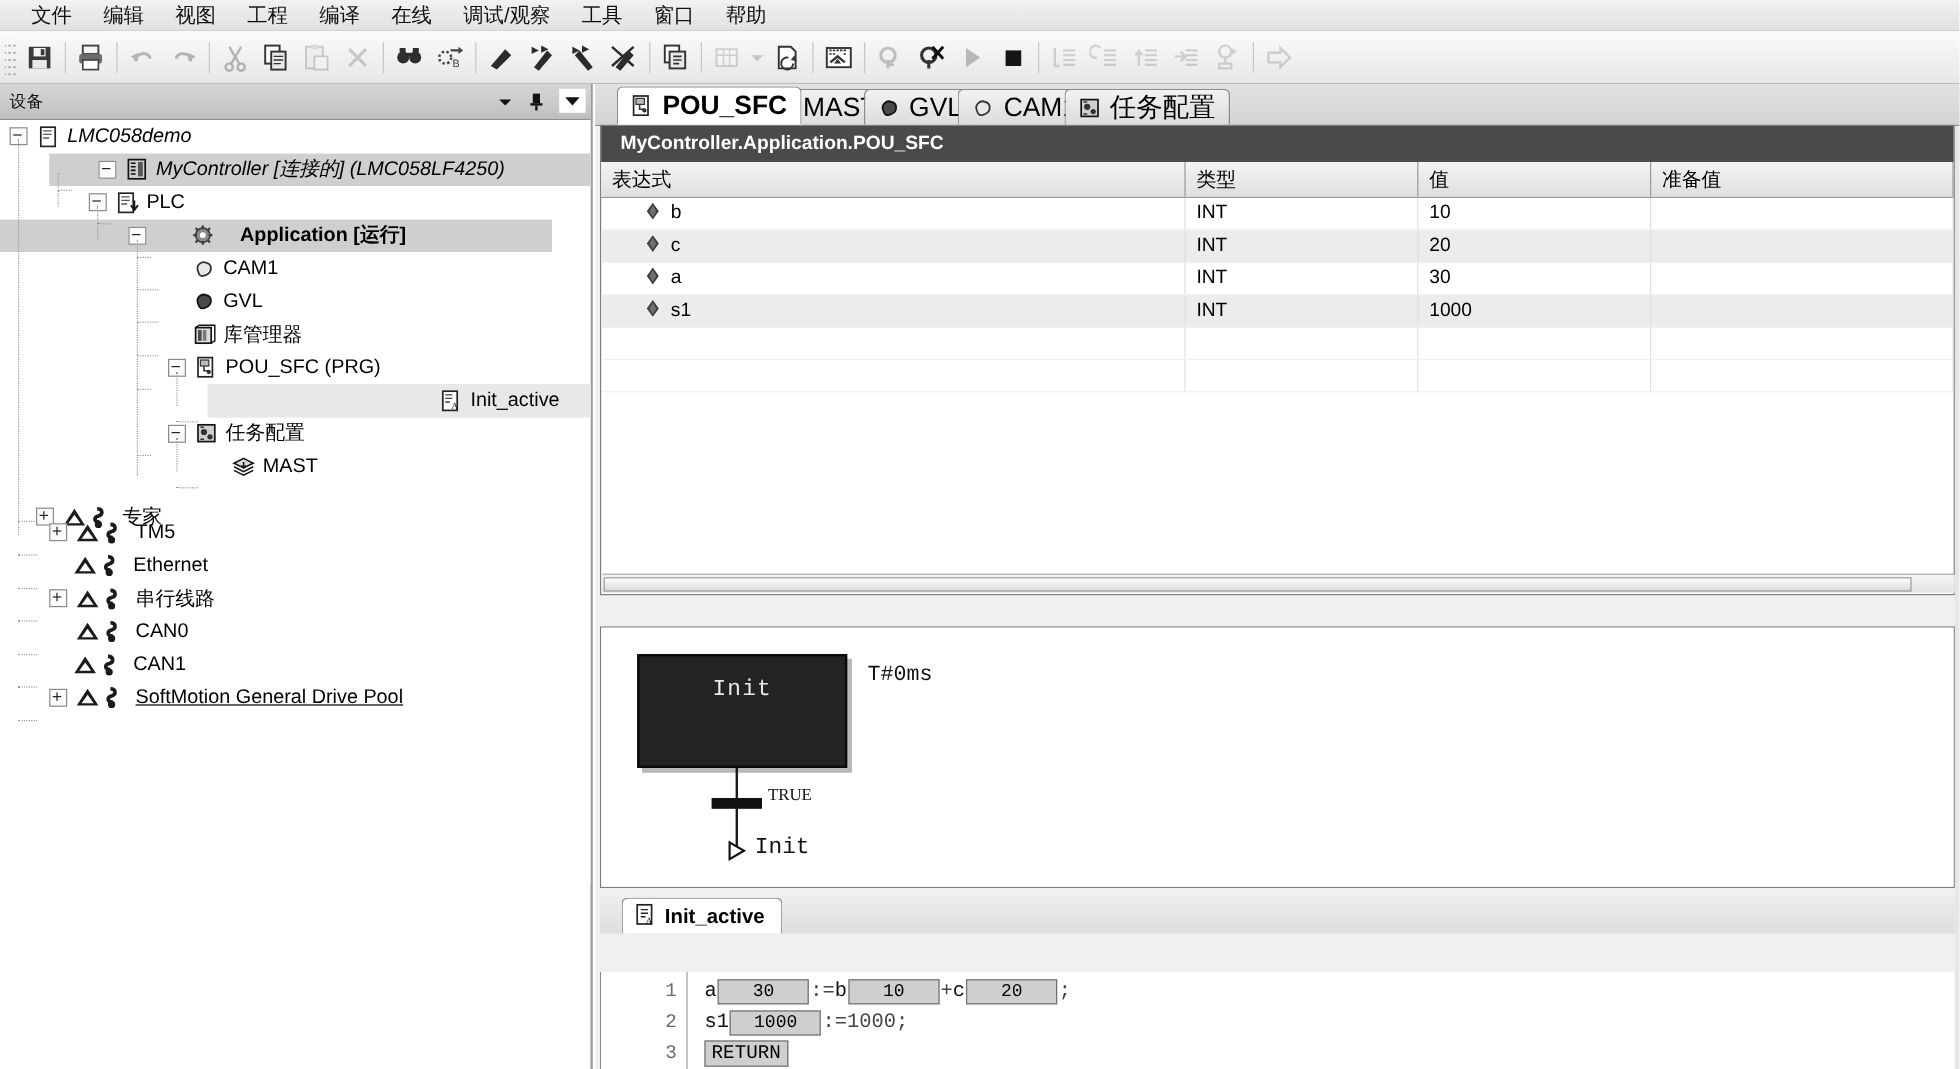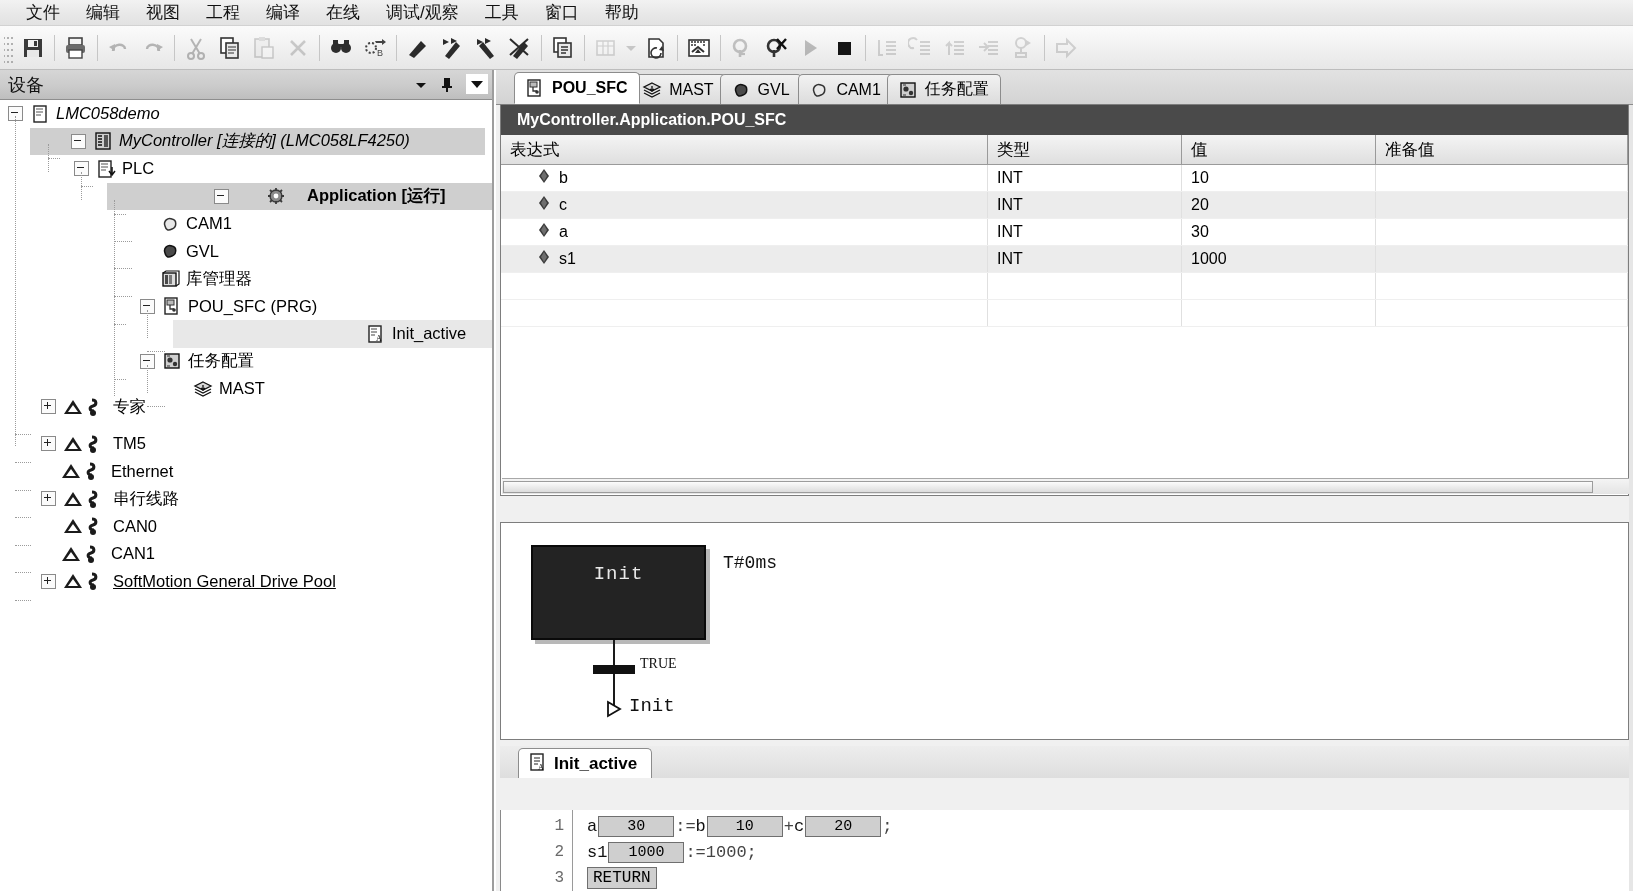--- a/index.html
+++ b/index.html
@@ -43,21 +43,21 @@
   .devpanel{
     position:absolute;left:0;top:70px;width:494px;height:821px;
     background:#fff;border-right:2px solid #9d9d9d;box-sizing:border-box;
   }
   .dev-header{
     height:30px;width:100%;
     background:linear-gradient(to bottom,#d6d6d6 0%,#cbcbcb 55%,#bebebe 100%);
     border-bottom:1px solid #8e8e8e;
     display:flex;align-items:center;box-sizing:border-box;padding:0 6px 0 8px;
   }
-  .dev-title{font-size:18px;font-weight:400;color:#111;flex:1;}
+  .dev-title{font-size:14px;font-weight:400;color:#111;flex:1;}
   .hdr-btn{width:26px;height:22px;display:flex;align-items:center;justify-content:center;}
   .tree{position:absolute;left:0;top:30px;width:492px;height:637px;overflow:hidden;background:#fff;}
   .tnode{position:relative;height:27px;display:flex;align-items:center;white-space:nowrap;}
   .tlabel{font-size:16.5px;color:#000;}
   .tlabel.ital{font-style:italic;}
   .tlabel.bold{font-weight:bold;}
   .sel{background:#cfcfcf;}
   .sel2{background:#e8e8e8;}
   .exp{
     width:13px;height:13px;border:1px solid #8a8a8a;background:#fbfbfb;
@@ -80,21 +80,21 @@
   .tabstrip{position:absolute;left:0;top:0;width:1137px;height:34px;
     background:linear-gradient(to bottom,#e2e2e2,#d3d3d3);border-bottom:1px solid #8c8c8c;}
   .tab{
     position:absolute;top:4px;height:30px;display:flex;align-items:center;
     padding:0 11px 0 9px;box-sizing:border-box;
     background:linear-gradient(to bottom,#f2f2f2,#dcdcdc);
     border:1px solid #8c8c8c;border-bottom:none;
     border-radius:5px 5px 0 0;white-space:nowrap;
   }
   .tab.active{background:#fff;border-bottom:1px solid #fff;z-index:3;top:2px;height:32px;}
-  .tab .tname{font-size:16px;margin-left:6px;}
+  .tab .tname{font-size:22px;margin-left:6px;}
   .tab.active .tname{font-weight:bold;}
 
   
   .monpanel{position:absolute;left:4px;top:34px;width:1129px;height:392px;
     background:#fff;border:1px solid #7d7d7d;box-sizing:border-box;}
   .pathbar{height:30px;background:#4a4a4a;color:#fff;display:flex;align-items:center;
     padding-left:16px;font-size:16px;font-weight:bold;box-sizing:border-box;}
   .thead{display:flex;height:30px;
     background:linear-gradient(to bottom,#f4f4f4,#dfdfdf);
     border-bottom:1px solid #9a9a9a;box-sizing:border-box;}
@@ -410,21 +410,21 @@
           <div class="exp"></div>
           <div class="gap"></div>
           <div class="ico">
             <svg width="22" height="20" viewBox="0 0 22 20">
               <rect x="5" y="2" width="12" height="16" fill="#fff" stroke="#222" stroke-width="1.4"></rect>
               <path d="M7 5h7 M7 8h7 M7 11h5" stroke="#555" stroke-width="1.1"></path>
             </svg>
           </div>
           <div class="tlabel ital" style="margin-left: 4px;">LMC058demo</div>
         </div>
-        <div class="tnode sel" style="position: absolute; top: 27.5px; left: 0px; height: 27.5px; padding-left: 41px; width: 455px; margin-left: 30px; box-sizing: border-box;">
+        <div class="tnode sel" style="position: absolute; top: 27.5px; left: 0px; height: 27.5px; padding-left: 41px; width: 455px; margin-left: 41px; box-sizing: border-box;">
           <div class="exp"></div>
           <div class="gap"></div>
           <div class="ico">
             <svg width="22" height="20" viewBox="0 0 22 20">
               <rect x="4" y="2" width="14" height="16" fill="#cfcfcf" stroke="#111" stroke-width="1.4"></rect>
               <path d="M6 5h4 M6 8h4 M6 11h4 M6 14h4" stroke="#111" stroke-width="1.3"></path>
               <rect x="12" y="4" width="4" height="12" fill="#555"></rect>
             </svg>
           </div>
           <div class="tlabel ital" style="margin-left: 4px;">MyController [连接的] (LMC058LF4250)</div>
@@ -434,21 +434,21 @@
           <div class="gap"></div>
           <div class="ico">
             <svg width="22" height="20" viewBox="0 0 22 20">
               <rect x="4" y="2" width="12" height="16" fill="#fff" stroke="#222" stroke-width="1.4"></rect>
               <path d="M6 5h7 M6 8h7 M6 11h5" stroke="#555" stroke-width="1.1"></path>
               <path d="M17 8 v7 M14 12 l3 4 l3 -4" stroke="#111" stroke-width="1.5" fill="none"></path>
             </svg>
           </div>
           <div class="tlabel" style="margin-left: 4px;">PLC</div>
         </div>
-        <div class="tnode sel" style="position: absolute; top: 82.5px; left: 0px; height: 27.5px; padding-left: 107px; width: 460px; margin-left: 107px; box-sizing: border-box; gap: 15px;">
+        <div class="tnode sel" style="position: absolute; top: 82.5px; left: 0px; height: 27.5px; padding-left: 107px; width: 460px; box-sizing: border-box; gap: 15px;">
           <div class="exp"></div>
           <div class="gap"></div>
           <div class="ico">
             <svg width="22" height="20" viewBox="0 0 22 20">
               <circle cx="11" cy="10" r="6" fill="#8a8a8a" stroke="#3a3a3a" stroke-width="1.3"></circle>
               <circle cx="11" cy="10" r="2.4" fill="#fff"></circle>
               <path d="M11 2 v3 M11 15 v3 M3 10 h3 M16 10 h3 M5 4 l2 2 M15 14 l2 2 M17 4 l-2 2 M7 14 l-2 2" stroke="#3a3a3a" stroke-width="1.8"></path>
             </svg>
           </div>
           <div class="tlabel bold" style="margin-left: 4px;">Application [运行]</div>
@@ -530,21 +530,21 @@
           <div class="ico">
             <svg width="22" height="20" viewBox="0 0 22 20">
               <path d="M11 3 L19 7 L11 11 L3 7 Z" fill="#d8d8d8" stroke="#111" stroke-width="1.3"></path>
               <path d="M3 10 L11 14 L19 10" fill="none" stroke="#111" stroke-width="1.3"></path>
               <path d="M3 13 L11 17 L19 13" fill="none" stroke="#111" stroke-width="1.3"></path>
               <path d="M11 6 v5 M9 9 l2 2 l2 -2" stroke="#111" stroke-width="1.3" fill="none"></path>
             </svg>
           </div>
           <div class="tlabel" style="margin-left: 4px;">MAST</div>
         </div>
-        <div class="tnode" style="position: absolute; top: 293px; left: 0px; height: 27.5px; padding-left: 41px;">
+        <div class="tnode" style="position: absolute; top: 317px; left: 0px; height: 27.5px; padding-left: 30px;">
           <div class="exp plus"></div>
           <div class="gap"></div>
           <div class="ico" style="width: 48px;">
             <svg width="46" height="20" viewBox="0 0 46 20">
               <path d="M11 3 L20 17 L2 17 Z" fill="#1b1b1b"></path>
               <path d="M11 8 L16 15 L6 15 Z" fill="#fff"></path>
               <path d="M30 3 c5 0,5 5,1 6 c-4 1,-4 5,1 5" stroke="#1b1b1b" stroke-width="3" fill="none"></path>
               <circle cx="31" cy="16" r="3" fill="#1b1b1b"></circle>
             </svg>
           </div>

